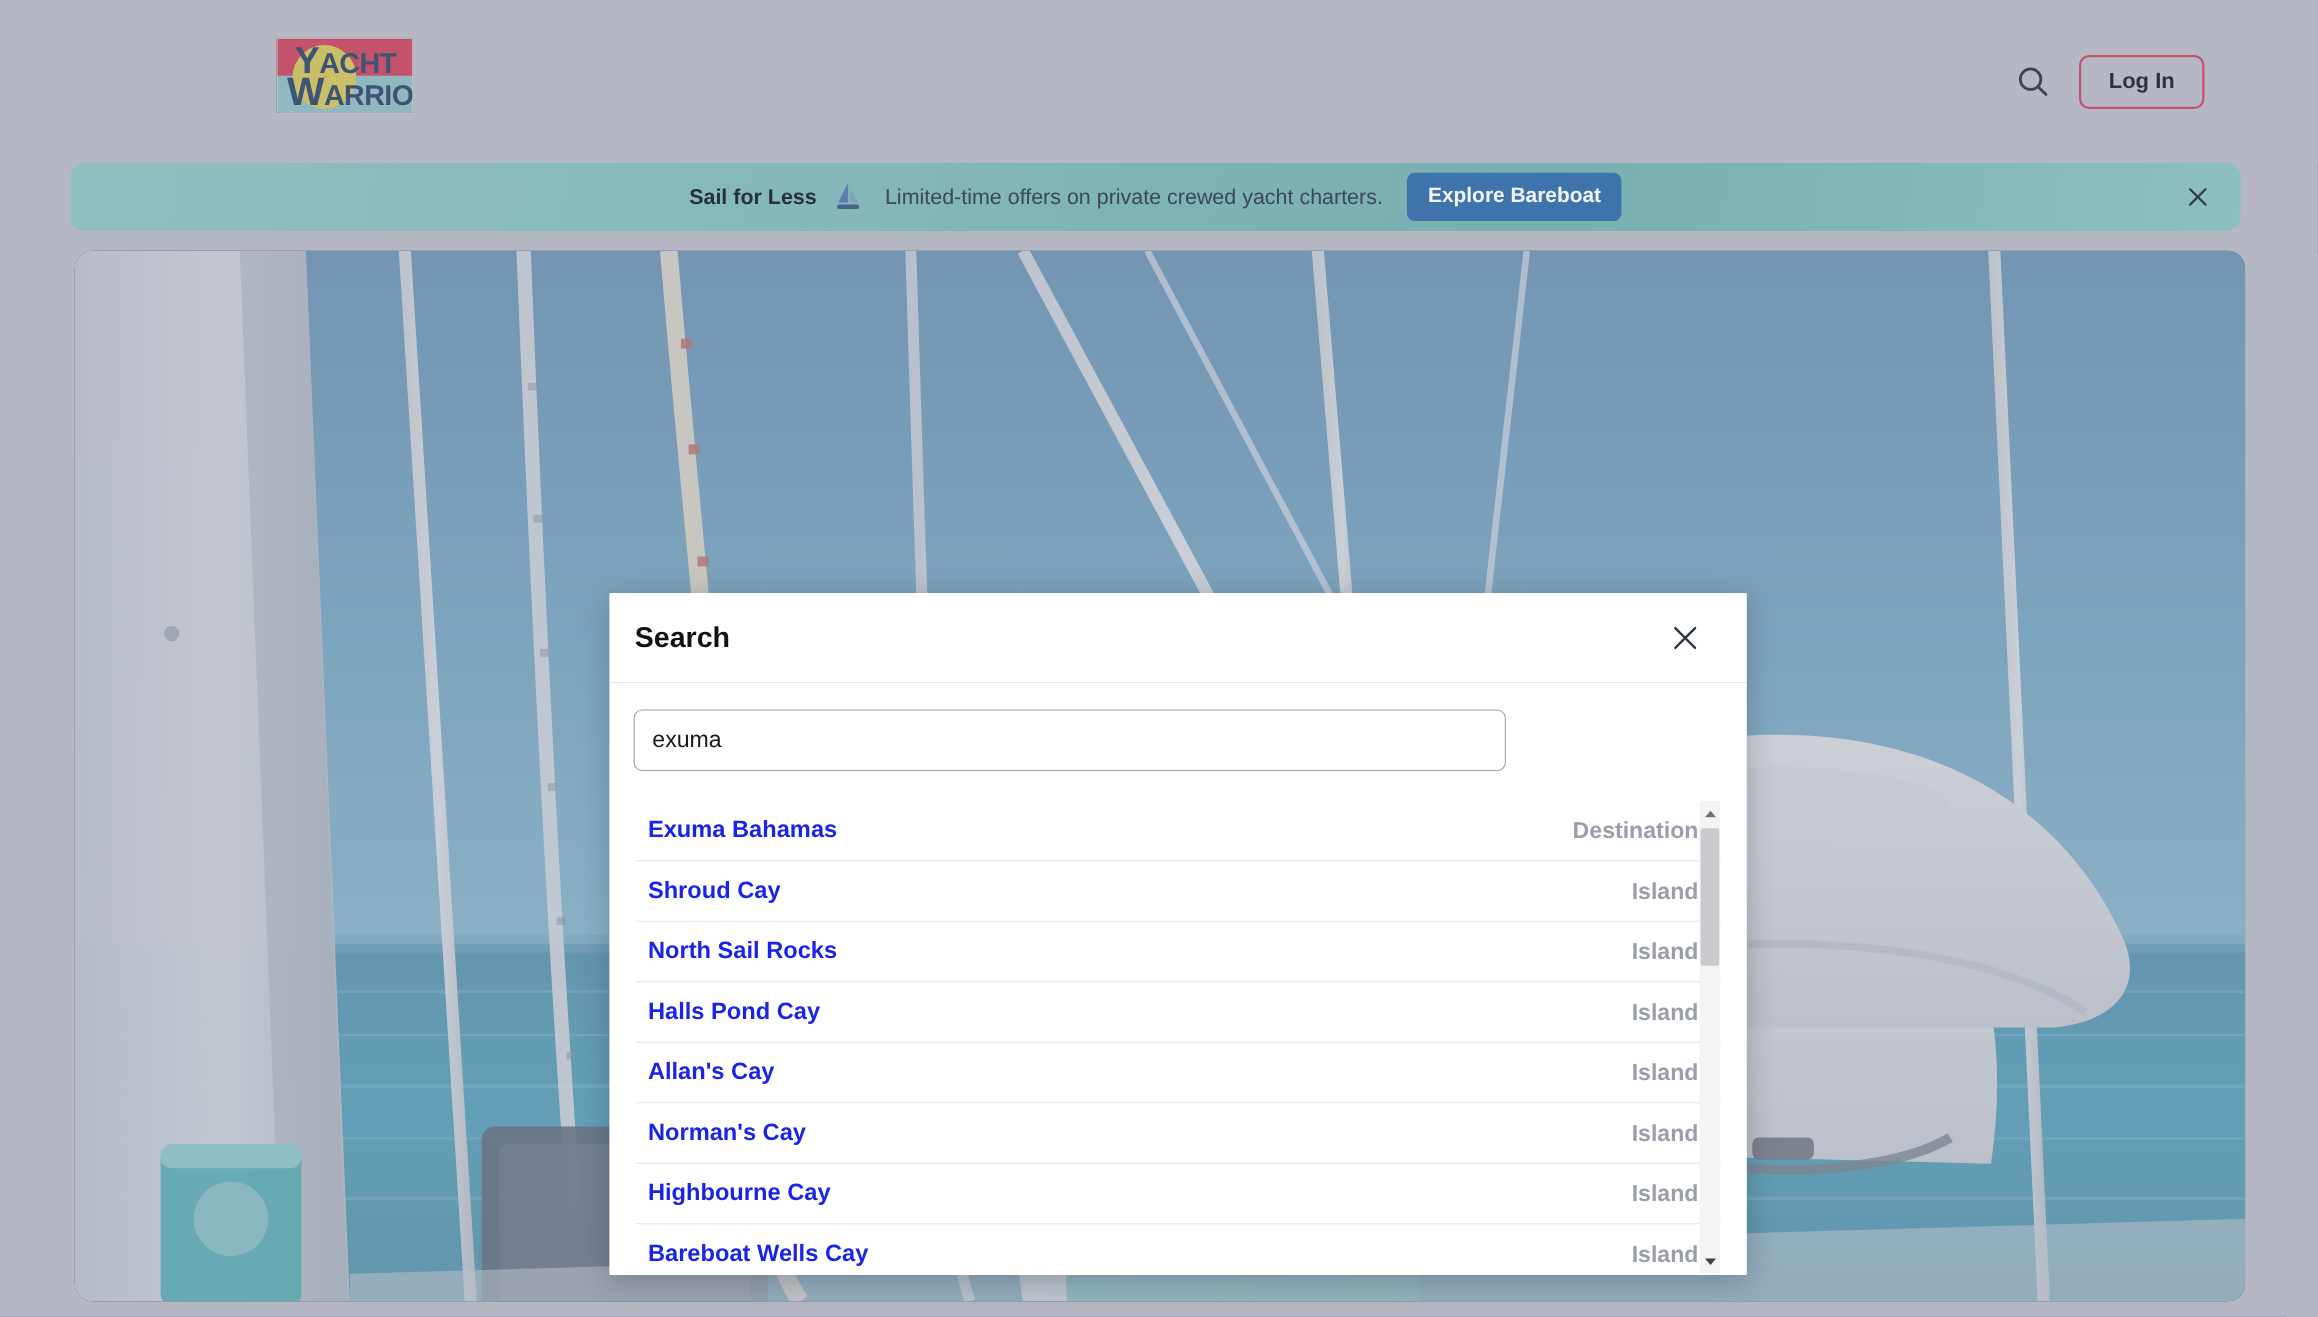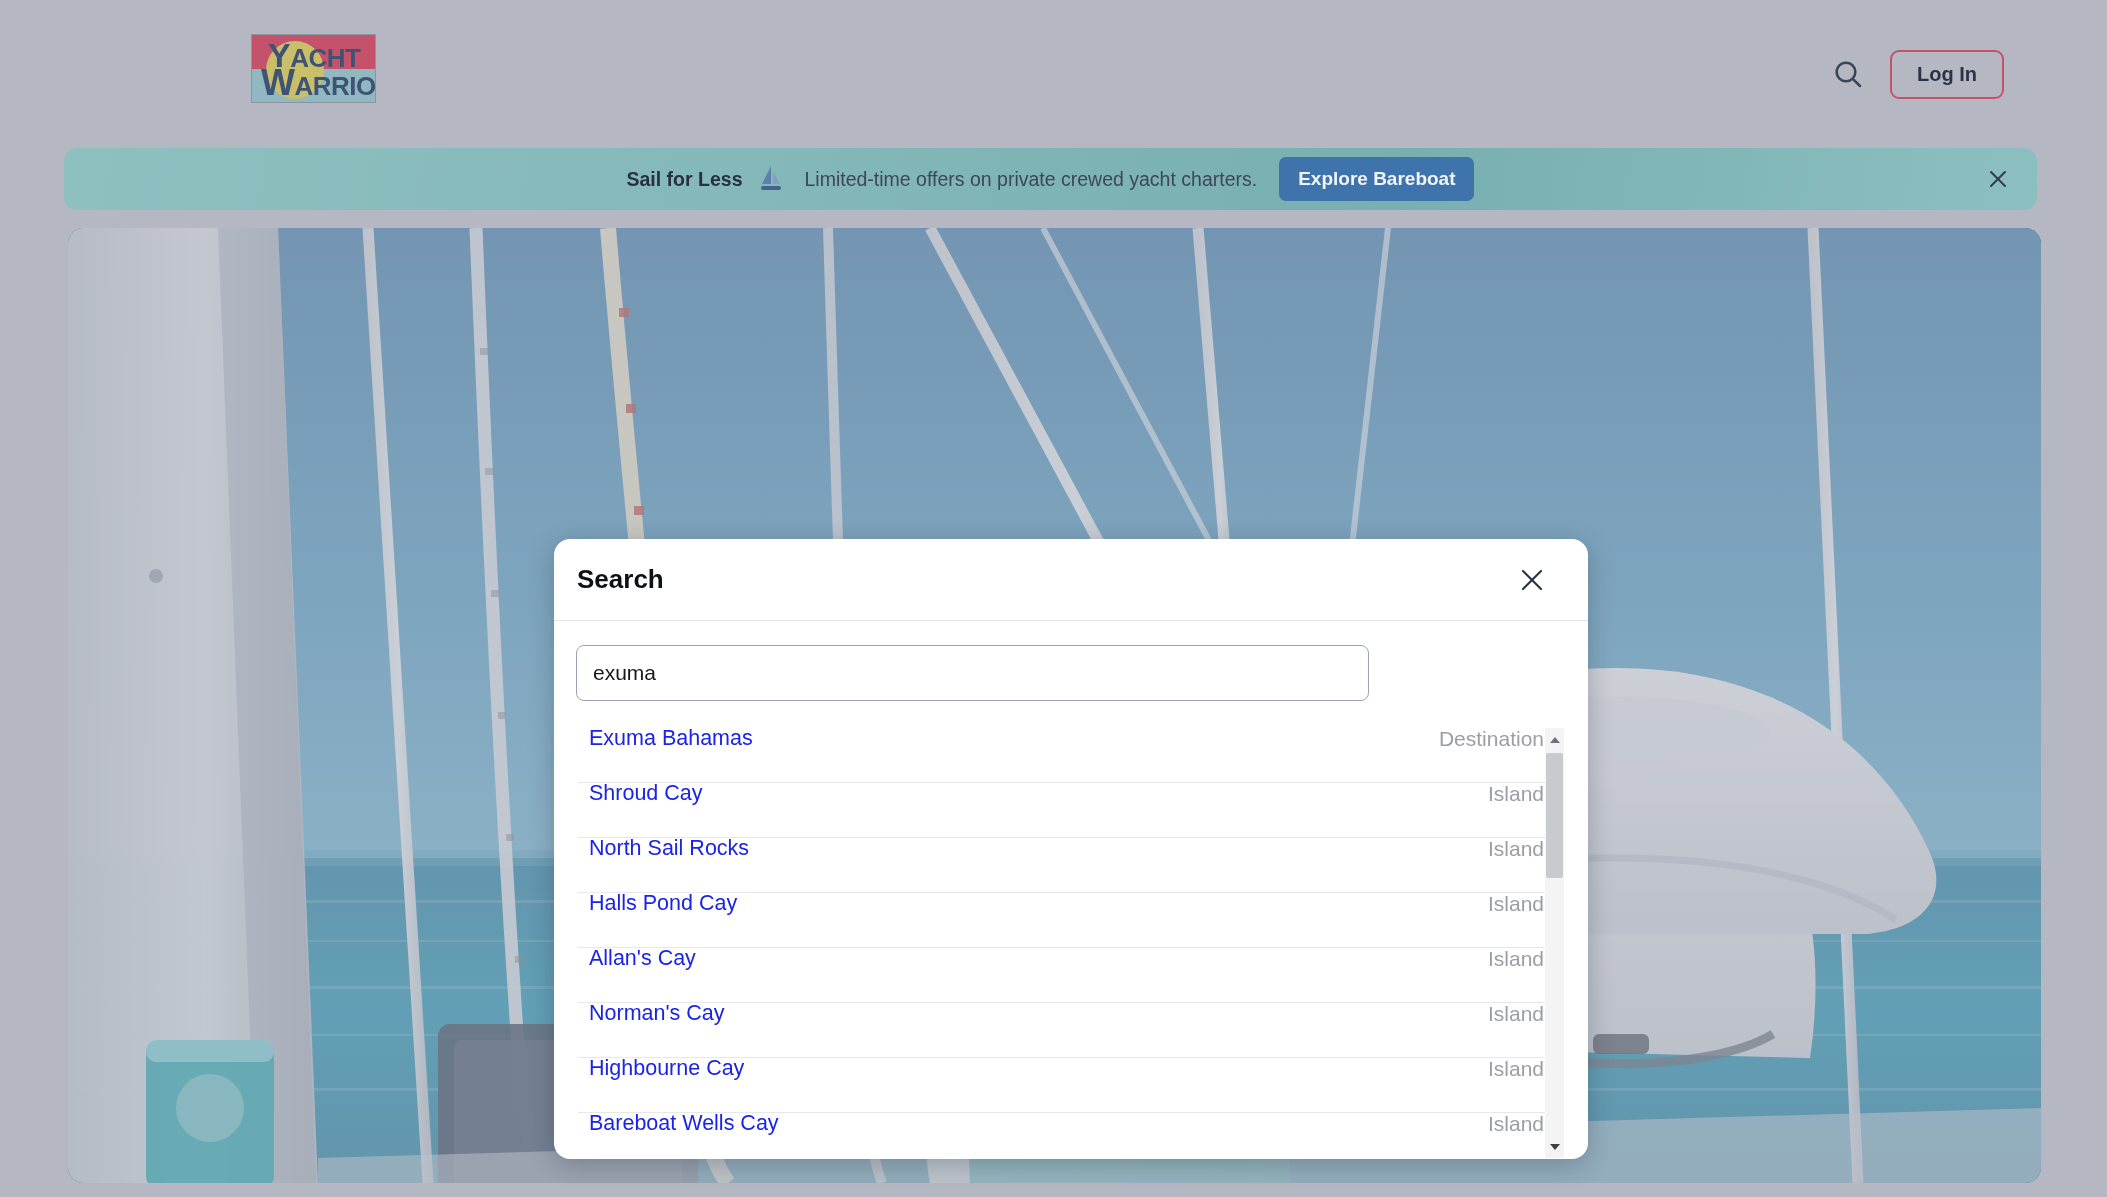--- a/index.html
+++ b/index.html
@@ -248,21 +248,21 @@
   }
 
   
   .modal {
     position: absolute;
     left: 554px;
     top: 539px;
     width: 1034px;
     height: 620px;
     background: #ffffff;
-    border-radius: 16px;
+    border-radius: 1px;
     box-shadow: 0 6px 26px rgba(20,26,40,0.25);
     z-index: 20;
     overflow: hidden;
   }
   .modal-head {
     height: 82px;
     display: flex;
     align-items: center;
     justify-content: space-between;
     padding: 0 38px 0 21px;
@@ -306,24 +306,26 @@
   }
   .results-list {
     position: absolute;
     top: 0; left: 0;
     width: 988px;
     padding: 0 0 0 2px;
   }
   .result-row {
     height: 55px;
     display: flex;
+    align-items: center;
     justify-content: space-between;
     border-bottom: 1px solid #e6e8ec;
     padding: 0 20px 0 11px;
     cursor: pointer;
+    font-weight: bold;
   }
   .result-row:first-child { border-bottom: 1px solid #e6e8ec; }
   .result-name {
     color: #1a23e8;
     font-size: 21.5px;
     line-height: 1;
   }
   .result-type {
     color: #9a9ea8;
     font-size: 21px;

